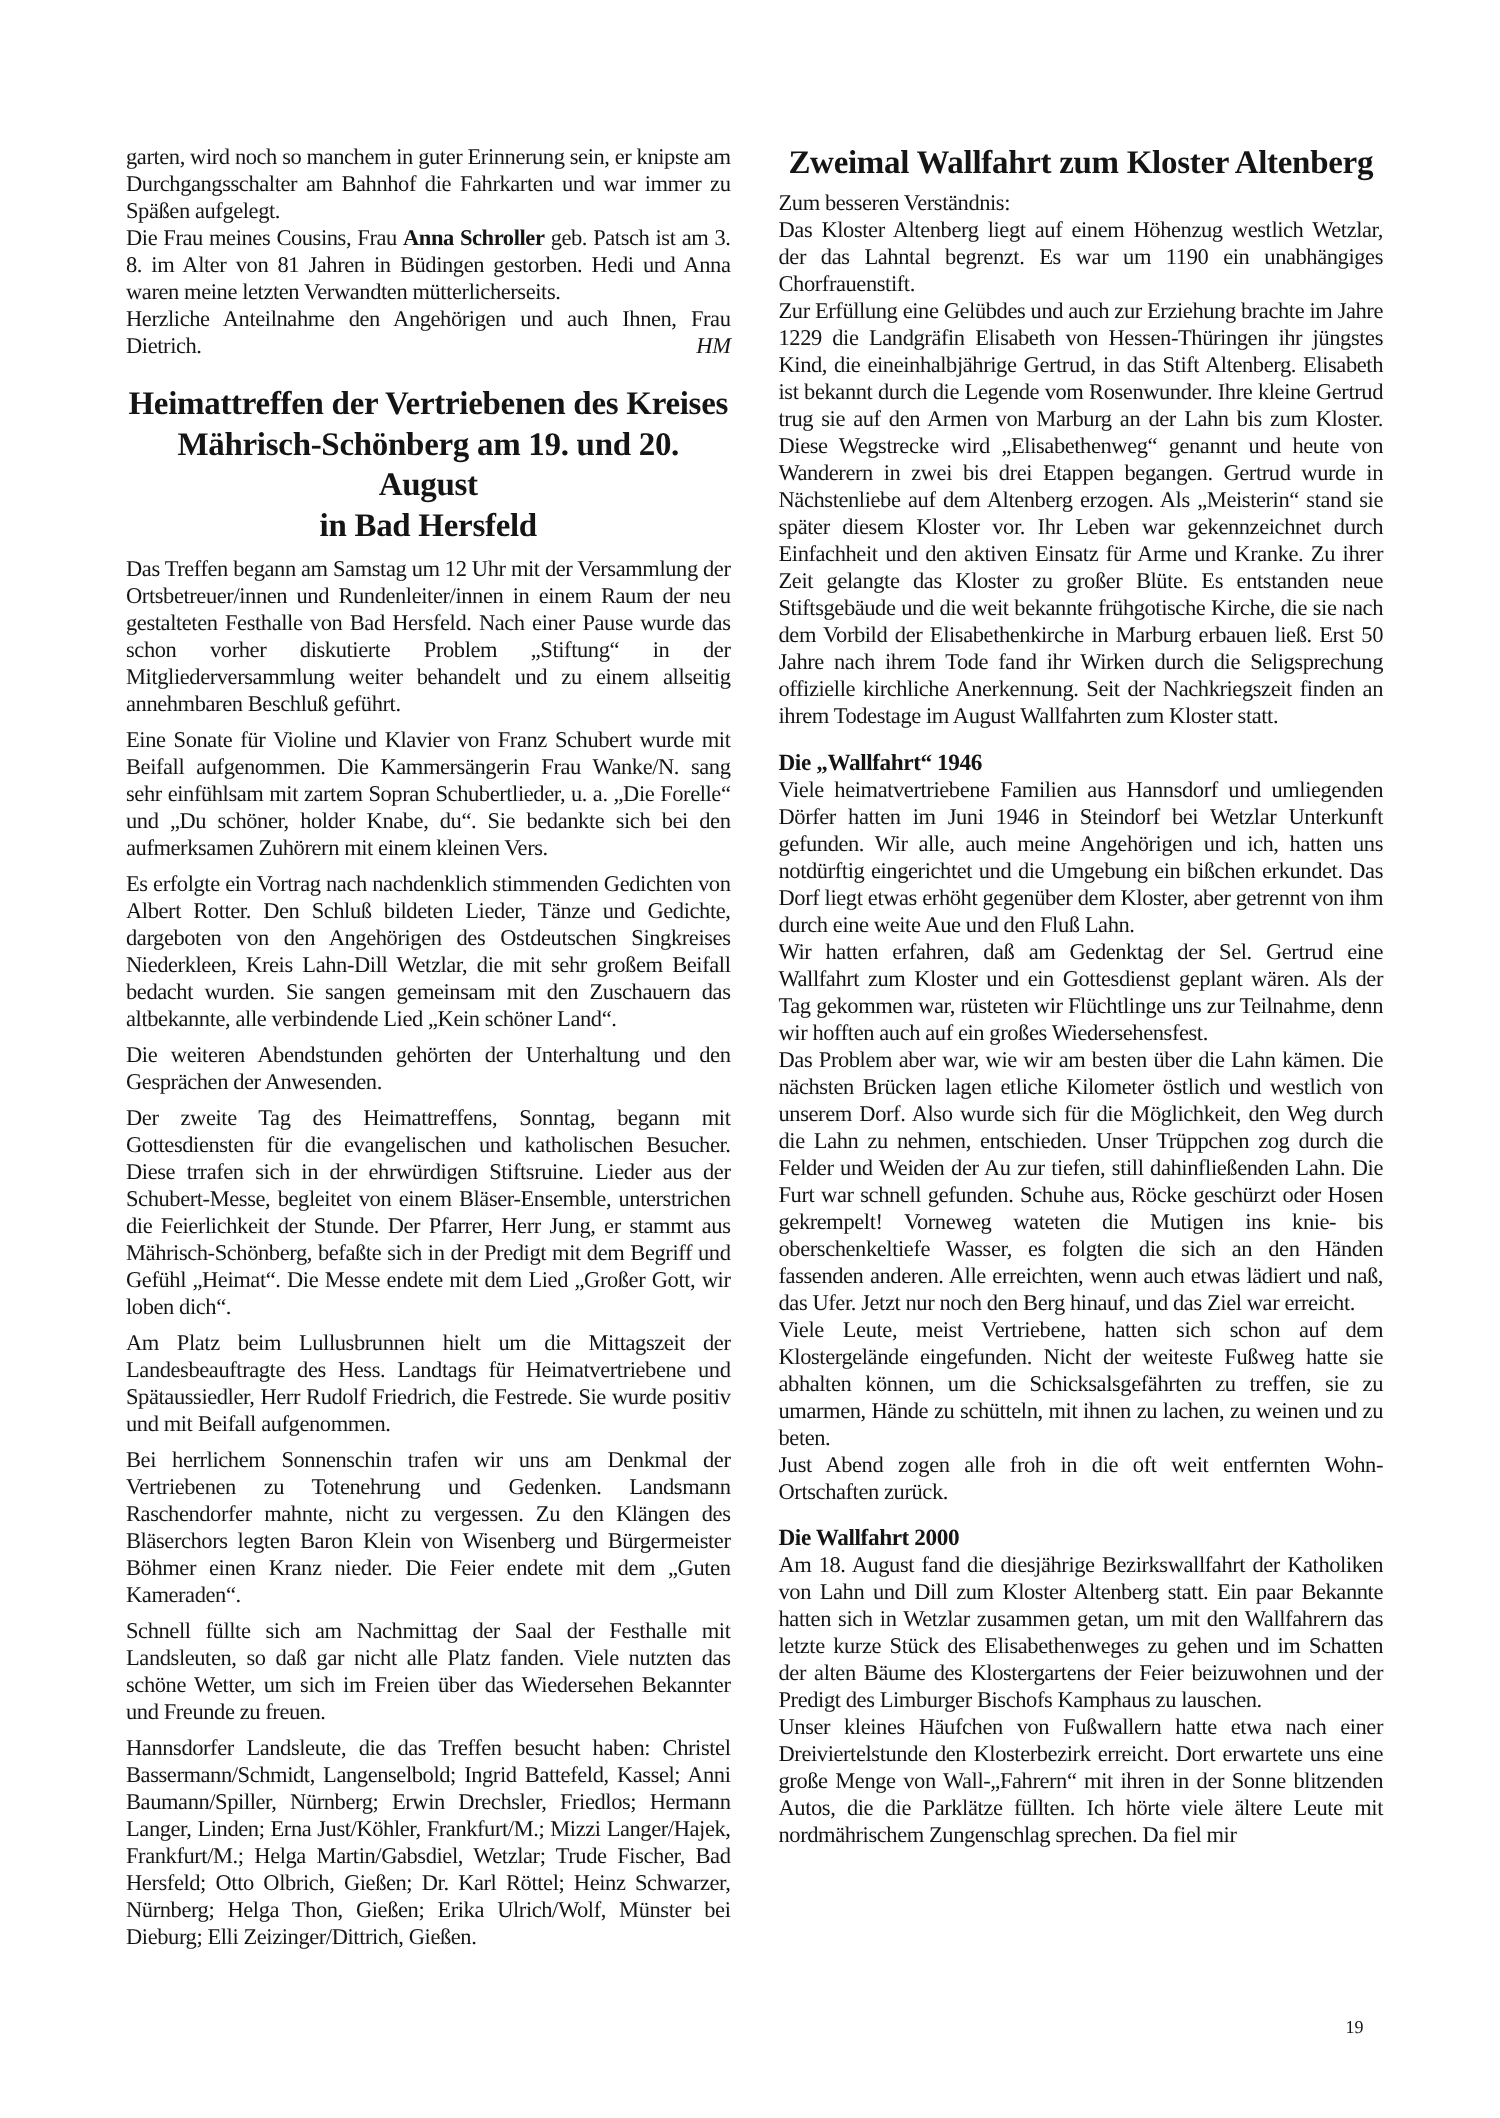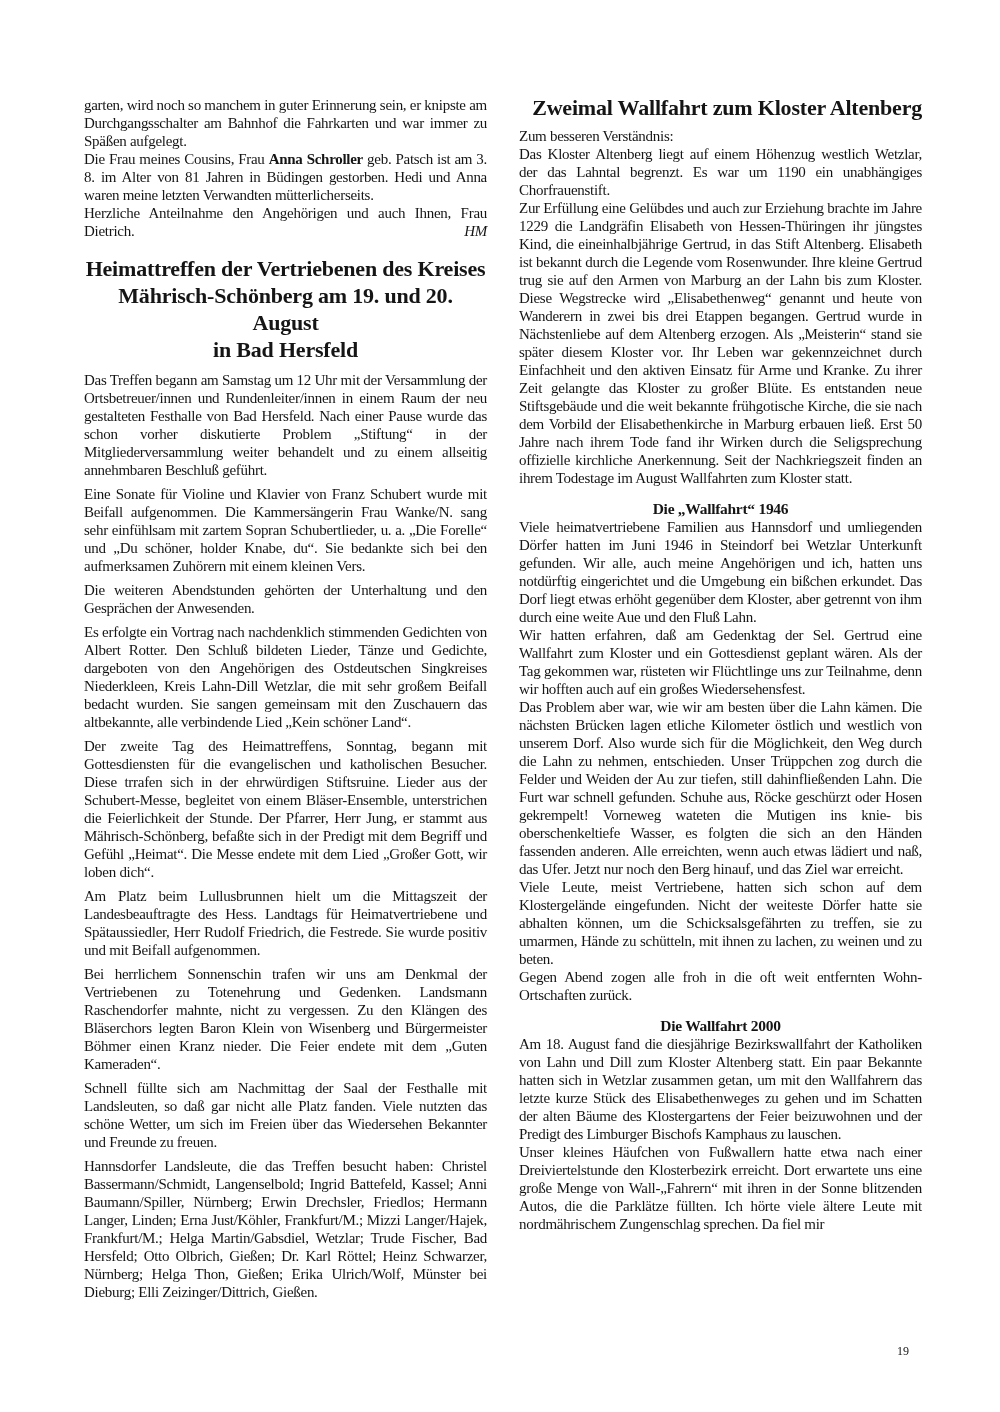--- a/index.html
+++ b/index.html
@@ -42,29 +42,29 @@
     font-weight: bold;
     text-align: center;
     white-space: pre-line;
     letter-spacing: -0.2px;
     margin: 15px 0 8px 0;
   }
   .article-heading {
     font-size: 22px;
     line-height: 24px;
     font-weight: bold;
-    text-align: right;
+    text-align: center;
     letter-spacing: -0.2px;
     margin: 0 0 7px 0;
   }
   .subheading {
     font-size: 15.5px;
     line-height: 18px;
     font-weight: bold;
-    text-align: center;
+    text-align: left;
     margin: 13px 0 0 0;
   }
   .bold-name { font-weight: bold; }
   .sig {
     float: right;
     font-style: italic;
   }
   .page-number {
     position: absolute;
     top: 1344px;
@@ -84,22 +84,22 @@
       <p><span>Die Frau meines Cousins, Frau </span><span class="bold-name">Anna Schroller</span><span> geb. Patsch ist am 3. 8. im Alter von 81 Jahren in Büdingen gestorben. Hedi und Anna waren meine letzten Verwandten mütterlicherseits.</span></p>
       <p><span>Herzliche Anteilnahme den Angehörigen und auch Ihnen, Frau Dietrich.</span><span class="sig">HM</span></p>
 
       <div class="section-heading">Heimattreffen der Vertriebenen des Kreises
 Mährisch-Schönberg am 19. und 20. August
 in Bad Hersfeld</div>
 
       <div class="section-body">
         <p>Das Treffen begann am Samstag um 12 Uhr mit der Versammlung der Ortsbetreuer/innen und Rundenleiter/innen in einem Raum der neu gestalteten Festhalle von Bad Hersfeld. Nach einer Pause wurde das schon vorher diskutierte Problem „Stiftung“ in der Mitgliederversammlung weiter behandelt und zu einem allseitig annehmbaren Beschluß geführt.</p>
         <p>Eine Sonate für Violine und Klavier von Franz Schubert wurde mit Beifall aufgenommen. Die Kammersängerin Frau Wanke/N. sang sehr einfühlsam mit zartem Sopran Schubertlieder, u. a. „Die Forelle“ und „Du schöner, holder Knabe, du“. Sie bedankte sich bei den aufmerksamen Zuhörern mit einem kleinen Vers.</p>
+        <p>Es erfolgte ein Vortrag nach nachdenklich stimmenden Gedichten von Albert Rotter. Den Schluß bildeten Lieder, Tänze und Gedichte, dargeboten von den Angehörigen des Ostdeutschen Singkreises Niederkleen, Kreis Lahn-Dill Wetzlar, die mit sehr großem Beifall bedacht wurden. Sie sangen gemeinsam mit den Zuschauern das altbekannte, alle verbindende Lied „Kein schöner Land“.</p>
         <p>Die weiteren Abendstunden gehörten der Unterhaltung und den Gesprächen der Anwesenden.</p>
-        <p>Es erfolgte ein Vortrag nach nachdenklich stimmenden Gedichten von Albert Rotter. Den Schluß bildeten Lieder, Tänze und Gedichte, dargeboten von den Angehörigen des Ostdeutschen Singkreises Niederkleen, Kreis Lahn-Dill Wetzlar, die mit sehr großem Beifall bedacht wurden. Sie sangen gemeinsam mit den Zuschauern das altbekannte, alle verbindende Lied „Kein schöner Land“.</p>
         <p>Der zweite Tag des Heimattreffens, Sonntag, begann mit Gottesdiensten für die evangelischen und katholischen Besucher. Diese trrafen sich in der ehrwürdigen Stiftsruine. Lieder aus der Schubert-Messe, begleitet von einem Bläser-Ensemble, unterstrichen die Feierlichkeit der Stunde. Der Pfarrer, Herr Jung, er stammt aus Mährisch-Schönberg, befaßte sich in der Predigt mit dem Begriff und Gefühl „Heimat“. Die Messe endete mit dem Lied „Großer Gott, wir loben dich“.</p>
         <p>Am Platz beim Lullusbrunnen hielt um die Mittagszeit der Landesbeauftragte des Hess. Landtags für Heimatvertriebene und Spätaussiedler, Herr Rudolf Friedrich, die Festrede. Sie wurde positiv und mit Beifall aufgenommen.</p>
         <p>Bei herrlichem Sonnenschin trafen wir uns am Denkmal der Vertriebenen zu Totenehrung und Gedenken. Landsmann Raschendorfer mahnte, nicht zu vergessen. Zu den Klängen des Bläserchors legten Baron Klein von Wisenberg und Bürgermeister Böhmer einen Kranz nieder. Die Feier endete mit dem „Guten Kameraden“.</p>
         <p>Schnell füllte sich am Nachmittag der Saal der Festhalle mit Landsleuten, so daß gar nicht alle Platz fanden. Viele nutzten das schöne Wetter, um sich im Freien über das Wiedersehen Bekannter und Freunde zu freuen.</p>
         <p>Hannsdorfer Landsleute, die das Treffen besucht haben: Christel Bassermann/Schmidt, Langenselbold; Ingrid Battefeld, Kassel; Anni Baumann/Spiller, Nürnberg; Erwin Drechsler, Friedlos; Hermann Langer, Linden; Erna Just/Köhler, Frankfurt/M.; Mizzi Langer/Hajek, Frankfurt/M.; Helga Martin/Gabsdiel, Wetzlar; Trude Fischer, Bad Hersfeld; Otto Olbrich, Gießen; Dr. Karl Röttel; Heinz Schwarzer, Nürnberg; Helga Thon, Gießen; Erika Ulrich/Wolf, Münster bei Dieburg; Elli Zeizinger/Dittrich, Gießen.</p>
       </div>
     </div>
 
     <div class="col right">
       <div class="article-heading">Zweimal Wallfahrt zum Kloster Altenberg</div>
@@ -108,22 +108,22 @@
         <p>Zum besseren Verständnis:</p>
         <p>Das Kloster Altenberg liegt auf einem Höhenzug westlich Wetzlar, der das Lahntal begrenzt. Es war um 1190 ein unabhängiges Chorfrauenstift.</p>
         <p>Zur Erfüllung eine Gelübdes und auch zur Erziehung brachte im Jahre 1229 die Landgräfin Elisabeth von Hessen-Thüringen ihr jüngstes Kind, die eineinhalbjährige Gertrud, in das Stift Altenberg. Elisabeth ist bekannt durch die Legende vom Rosenwunder. Ihre kleine Gertrud trug sie auf den Armen von Marburg an der Lahn bis zum Kloster. Diese Wegstrecke wird „Elisabethenweg“ genannt und heute von Wanderern in zwei bis drei Etappen begangen. Gertrud wurde in Nächstenliebe auf dem Altenberg erzogen. Als „Meisterin“ stand sie später diesem Kloster vor. Ihr Leben war gekennzeichnet durch Einfachheit und den aktiven Einsatz für Arme und Kranke. Zu ihrer Zeit gelangte das Kloster zu großer Blüte. Es entstanden neue Stiftsgebäude und die weit bekannte frühgotische Kirche, die sie nach dem Vorbild der Elisabethenkirche in Marburg erbauen ließ. Erst 50 Jahre nach ihrem Tode fand ihr Wirken durch die Seligsprechung offizielle kirchliche Anerkennung. Seit der Nachkriegszeit finden an ihrem Todestage im August Wallfahrten zum Kloster statt.</p>
       </div>
 
       <div class="subheading">Die „Wallfahrt“ 1946</div>
       <div>
         <p>Viele heimatvertriebene Familien aus Hannsdorf und umliegenden Dörfer hatten im Juni 1946 in Steindorf bei Wetzlar Unterkunft gefunden. Wir alle, auch meine Angehörigen und ich, hatten uns notdürftig eingerichtet und die Umgebung ein bißchen erkundet. Das Dorf liegt etwas erhöht gegenüber dem Kloster, aber getrennt von ihm durch eine weite Aue und den Fluß Lahn.</p>
         <p>Wir hatten erfahren, daß am Gedenktag der Sel. Gertrud eine Wallfahrt zum Kloster und ein Gottesdienst geplant wären. Als der Tag gekommen war, rüsteten wir Flüchtlinge uns zur Teilnahme, denn wir hofften auch auf ein großes Wiedersehensfest.</p>
         <p>Das Problem aber war, wie wir am besten über die Lahn kämen. Die nächsten Brücken lagen etliche Kilometer östlich und westlich von unserem Dorf. Also wurde sich für die Möglichkeit, den Weg durch die Lahn zu nehmen, entschieden. Unser Trüppchen zog durch die Felder und Weiden der Au zur tiefen, still dahinfließenden Lahn. Die Furt war schnell gefunden. Schuhe aus, Röcke geschürzt oder Hosen gekrempelt! Vorneweg wateten die Mutigen ins knie- bis oberschenkeltiefe Wasser, es folgten die sich an den Händen fassenden anderen. Alle erreichten, wenn auch etwas lädiert und naß, das Ufer. Jetzt nur noch den Berg hinauf, und das Ziel war erreicht.</p>
-        <p>Viele Leute, meist Vertriebene, hatten sich schon auf dem Klostergelände eingefunden. Nicht der weiteste Dörfer hatte sie abhalten können, um die Schicksalsgefährten zu treffen, sie zu umarmen, Hände zu schütteln, mit ihnen zu lachen, zu weinen und zu beten.</p>
-        <p>Gegen Abend zogen alle froh in die oft weit entfernten Wohn-Ortschaften zurück.</p>
+        <p>Viele Leute, meist Vertriebene, hatten sich schon auf dem Klostergelände eingefunden. Nicht der weiteste Fußweg hatte sie abhalten können, um die Schicksalsgefährten zu treffen, sie zu umarmen, Hände zu schütteln, mit ihnen zu lachen, zu weinen und zu beten.</p>
+        <p>Just Abend zogen alle froh in die oft weit entfernten Wohn-Ortschaften zurück.</p>
       </div>
 
       <div class="subheading">Die Wallfahrt 2000</div>
       <div>
         <p>Am 18. August fand die diesjährige Bezirkswallfahrt der Katholiken von Lahn und Dill zum Kloster Altenberg statt. Ein paar Bekannte hatten sich in Wetzlar zusammen getan, um mit den Wallfahrern das letzte kurze Stück des Elisabethenweges zu gehen und im Schatten der alten Bäume des Klostergartens der Feier beizuwohnen und der Predigt des Limburger Bischofs Kamphaus zu lauschen.</p>
         <p>Unser kleines Häufchen von Fußwallern hatte etwa nach einer Dreiviertelstunde den Klosterbezirk erreicht. Dort erwartete uns eine große Menge von Wall-„Fahrern“ mit ihren in der Sonne blitzenden Autos, die die Parklätze füllten. Ich hörte viele ältere Leute mit nordmährischem Zungenschlag sprechen. Da fiel mir</p>
       </div>
     </div>
 
   </div>

